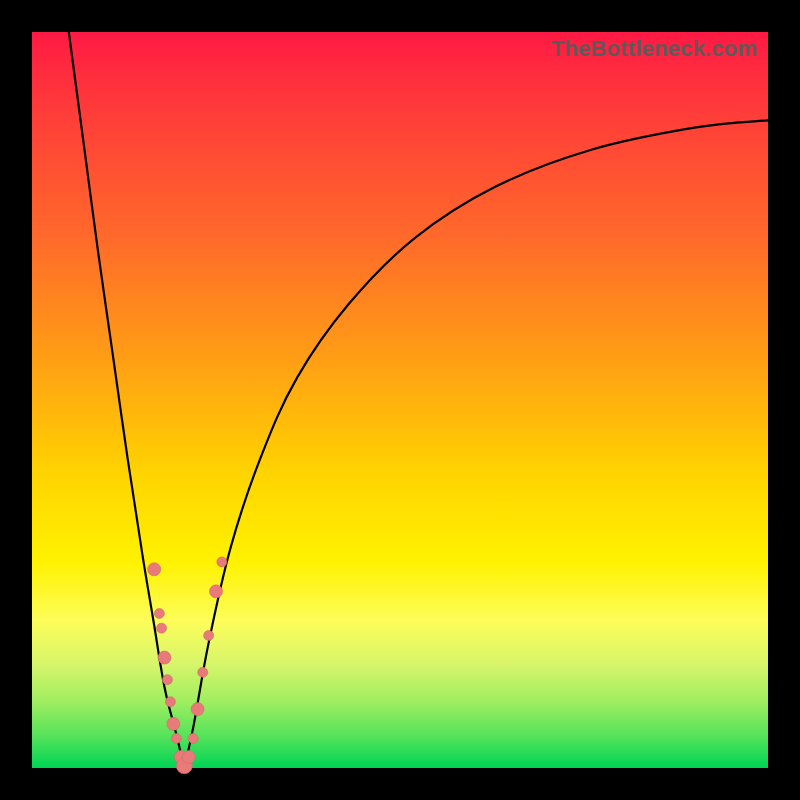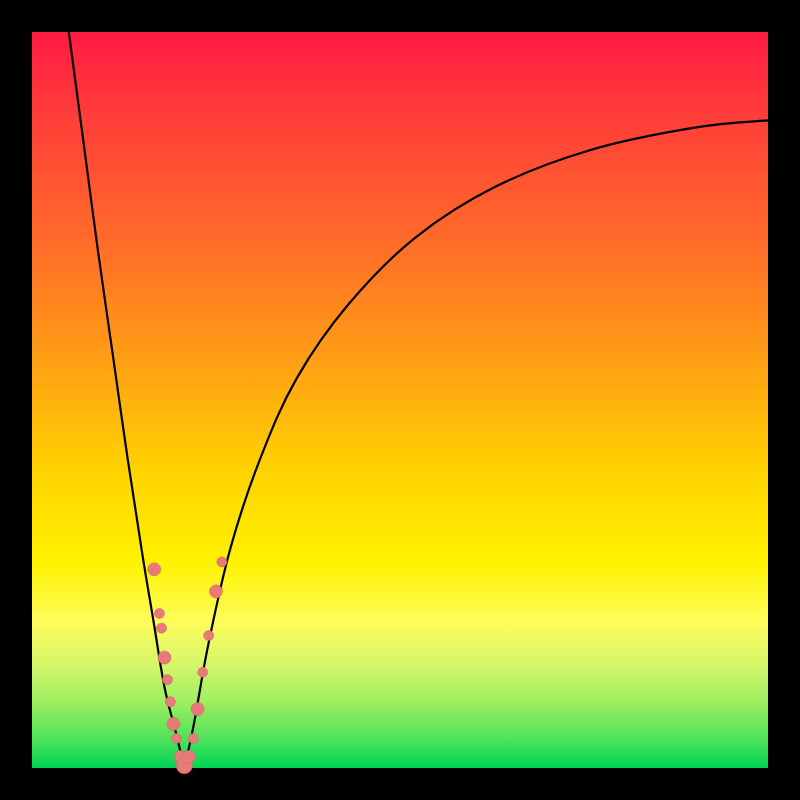--- a/index.html
+++ b/index.html
@@ -66,20 +66,21 @@
     fill: #e87a7a;
     stroke: #d46868;
     stroke-width: 0.6;
   }
 </style>
 </head>
 <body>
 
 <div class="frame">
   <div class="plot-area">
+    <div class="watermark">TheBottleneck.com</div>
     <svg class="curves" viewBox="0 0 736 736" preserveAspectRatio="none">
       <path id="left-branch" class="curve" d="M 36.80 0.00 C 39.45 19.87, 46.22 70.66, 51.52 110.40 C 56.82 150.14, 60.94 182.38, 66.24 220.80 C 71.54 259.22, 75.66 286.75, 80.96 323.84 C 86.26 360.93, 90.38 391.11, 95.68 426.88 C 100.98 462.65, 105.76 493.41, 110.40 522.56 C 115.04 551.71, 117.47 564.95, 121.44 588.80 C 125.41 612.65, 128.51 635.17, 132.48 655.04 C 136.45 674.91, 139.94 684.63, 143.52 699.20 C 147.10 713.77, 150.76 729.38, 152.35 736.00"></path>
       <path id="right-branch" class="curve" d="M 152.35 736.00 C 154.07 728.05, 157.55 714.36, 161.92 691.84 C 166.29 669.32, 170.02 642.68, 176.64 610.88 C 183.26 579.08, 189.45 548.32, 198.72 515.20 C 207.99 482.08, 216.24 457.35, 228.16 426.88 C 240.08 396.41, 249.06 373.74, 264.96 345.92 C 280.86 318.10, 295.28 297.49, 316.48 272.32 C 337.68 247.15, 356.22 227.28, 382.72 206.08 C 409.22 184.88, 431.88 170.46, 463.68 154.56 C 495.48 138.66, 523.59 128.36, 559.36 117.76 C 595.13 107.16, 630.60 100.98, 662.40 95.68 C 694.20 90.38, 722.75 89.64, 736.00 88.32"></path>
       <g id="beads">
           <circle cx="122.18" cy="537.28" r="6.50" class="bead"></circle>
           <circle cx="127.33" cy="581.44" r="5.00" class="bead"></circle>
           <circle cx="129.54" cy="596.16" r="5.00" class="bead"></circle>
           <circle cx="132.48" cy="625.60" r="6.50" class="bead"></circle>
           <circle cx="135.42" cy="647.68" r="5.00" class="bead"></circle>
           <circle cx="138.37" cy="669.76" r="5.00" class="bead"></circle>

